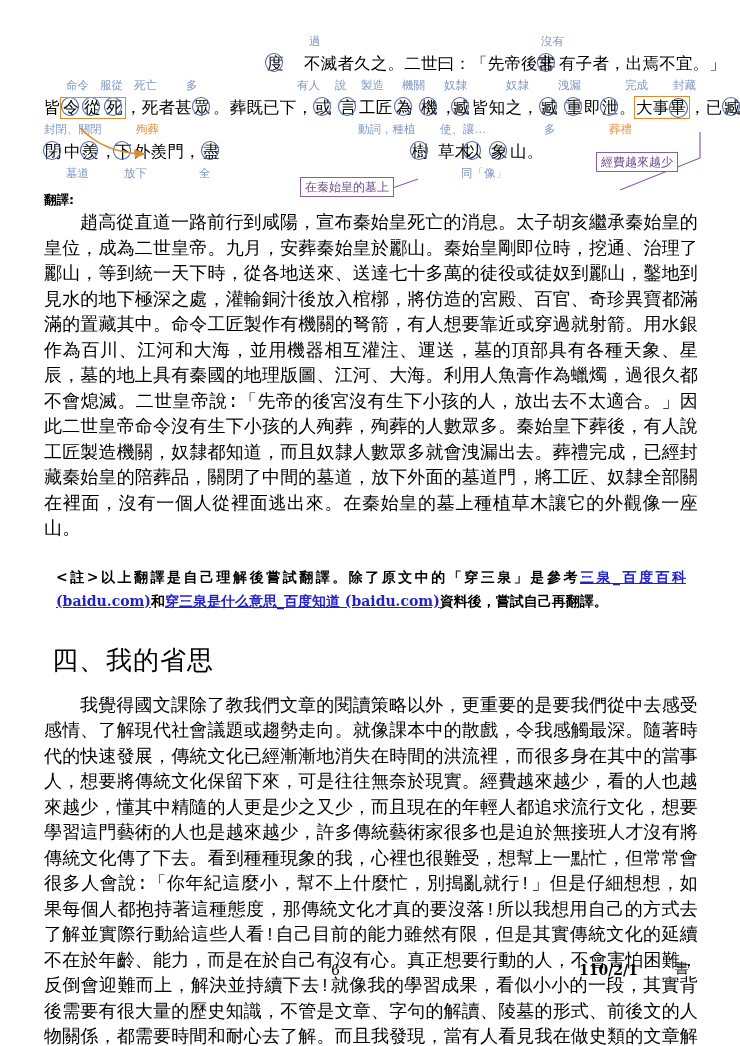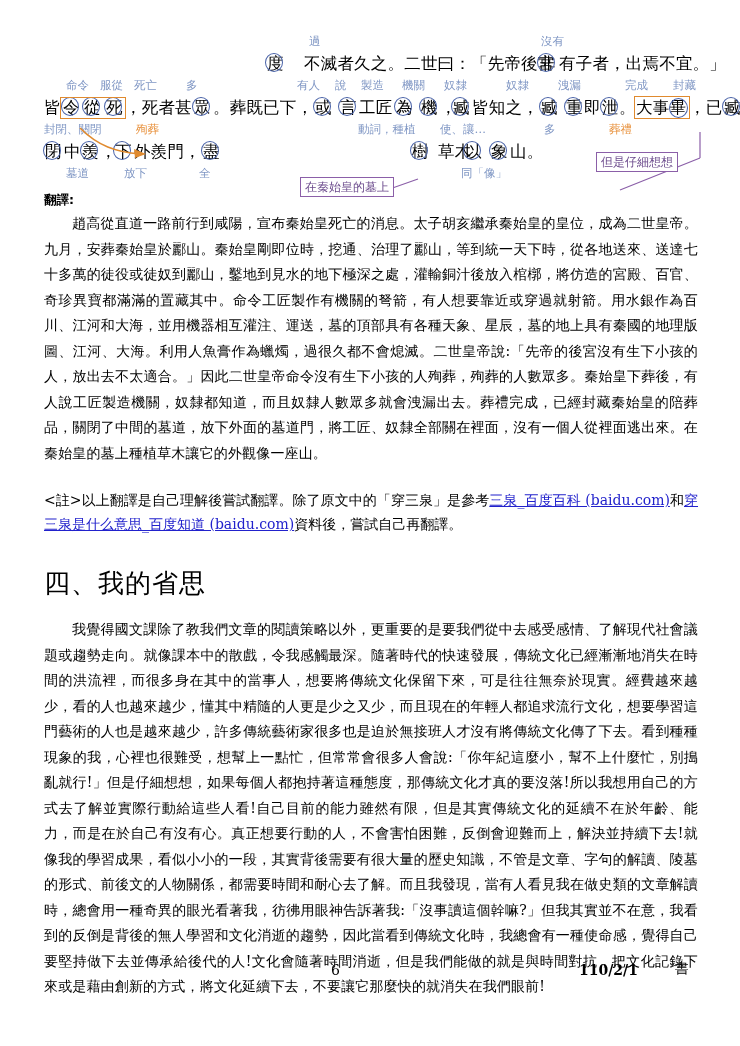--- a/index.html
+++ b/index.html
@@ -112,42 +112,43 @@
   }
 
   
   .label-bold {
     font-size: 12.5px;
     font-weight: bold;
     margin: 10px 0 2px 0;
     font-family: "DejaVu Sans", "Liberation Sans", sans-serif;
   }
   p.prose {
-    font-size: 14px;
+    font-size: 18px;
     line-height: 25.5px;
     text-align: justify;
     margin: 0;
     text-indent: 2em;
     letter-spacing: 0.15px;
+    font-family: Liberation Mono, monospace;
   }
   .note {
     font-size: 14px;
     line-height: 24px;
-    margin: 0;
+    margin: 12px;
     text-align: justify;
-    font-weight: normal;
+    font-weight: bold;
   }
   .note a, .lnk {
     color: #2222cc;
     text-decoration: underline;
   }
   h2.section {
     font-size: 26px;
     font-weight: normal;
-    margin: 30px 0 16px 0;
+    margin: 30px 0 16px 8px;
     letter-spacing: 1px;
     font-family: Liberation Sans, sans-serif;
   }
   .footer {
     position: absolute;
     left: 44px;
     top: 962px;
     width: 654px;
     height: 24px;
     font-size: 14px;
@@ -277,21 +278,21 @@
         <polygon points="68,28 56,23 57,32" fill="#e08a2e"></polygon>
       </svg>
 
       <svg class="leader" style="left:540px; top:96px; width:120px; height:70px;" viewBox="0 0 120 70">
         <path d="M116,2 L116,28 M116,28 L36,60" stroke="#8b5fa8" stroke-width="1.2" fill="none"></path>
       </svg>
       <svg class="leader" style="left:300px; top:143px; width:80px; height:24px;" viewBox="0 0 80 24">
         <path d="M74,2 L40,14 L0,14" stroke="#8b5fa8" stroke-width="1.2" fill="none"></path>
       </svg>
 
-      <div class="callout" style="left:552px; top:118px;">但是仔細想想</div>
+      <div class="callout" style="left:552px; top:118px;">經費越來越少</div>
       <div class="callout" style="left:256px; top:143px;">在秦始皇的墓上</div>
     </div>
 
     <div class="label-bold" style="margin-top:8px">翻譯:</div>
     <p class="prose">趙高從直道一路前行到咸陽，宣布秦始皇死亡的消息。太子胡亥繼承秦始皇的皇位，成為二世皇帝。九月，安葬秦始皇於酈山。秦始皇剛即位時，挖通、治理了酈山，等到統一天下時，從各地送來、送達七十多萬的徒役或徒奴到酈山，鑿地到見水的地下極深之處，灌輸銅汁後放入棺槨，將仿造的宮殿、百官、奇珍異寶都滿滿的置藏其中。命令工匠製作有機關的弩箭，有人想要靠近或穿過就射箭。用水銀作為百川、江河和大海，並用機器相互灌注、運送，墓的頂部具有各種天象、星辰，墓的地上具有秦國的地理版圖、江河、大海。利用人魚膏作為蠟燭，過很久都不會熄滅。二世皇帝說:「先帝的後宮沒有生下小孩的人，放出去不太適合。」因此二世皇帝命令沒有生下小孩的人殉葬，殉葬的人數眾多。秦始皇下葬後，有人說工匠製造機關，奴隸都知道，而且奴隸人數眾多就會洩漏出去。葬禮完成，已經封藏秦始皇的陪葬品，關閉了中間的墓道，放下外面的墓道門，將工匠、奴隸全部關在裡面，沒有一個人從裡面逃出來。在秦始皇的墓上種植草木讓它的外觀像一座山。</p>
 
     <p class="note" style="margin-top:22px"><span>&lt;註&gt;以上翻譯是自己理解後嘗試翻譯。除了原文中的「穿三泉」是參考</span><span class="lnk">三泉_百度百科 (baidu.com)</span><span>和</span><span class="lnk">穿三泉是什么意思_百度知道 (baidu.com)</span><span>資料後，嘗試自己再翻譯。</span></p>
 
     <h2 class="section">四、我的省思</h2>
     <p class="prose">我覺得國文課除了教我們文章的閱讀策略以外，更重要的是要我們從中去感受感情、了解現代社會議題或趨勢走向。就像課本中的散戲，令我感觸最深。隨著時代的快速發展，傳統文化已經漸漸地消失在時間的洪流裡，而很多身在其中的當事人，想要將傳統文化保留下來，可是往往無奈於現實。經費越來越少，看的人也越來越少，懂其中精隨的人更是少之又少，而且現在的年輕人都追求流行文化，想要學習這門藝術的人也是越來越少，許多傳統藝術家很多也是迫於無接班人才沒有將傳統文化傳了下去。看到種種現象的我，心裡也很難受，想幫上一點忙，但常常會很多人會說:「你年紀這麼小，幫不上什麼忙，別搗亂就行!」但是仔細想想，如果每個人都抱持著這種態度，那傳統文化才真的要沒落!所以我想用自己的方式去了解並實際行動給這些人看!自己目前的能力雖然有限，但是其實傳統文化的延續不在於年齡、能力，而是在於自己有沒有心。真正想要行動的人，不會害怕困難，反倒會迎難而上，解決並持續下去!就像我的學習成果，看似小小的一段，其實背後需要有很大量的歷史知識，不管是文章、字句的解讀、陵墓的形式、前後文的人物關係，都需要時間和耐心去了解。而且我發現，當有人看見我在做史類的文章解讀時，總會用一種奇異的眼光看著我，彷彿用眼神告訴著我:「沒事讀這個幹嘛?」但我其實並不在意，我看到的反倒是背後的無人學習和文化消逝的趨勢，因此當看到傳統文化時，我總會有一種使命感，覺得自己要堅持做下去並傳承給後代的人!文化會隨著時間消逝，但是我們能做的就是與時間對抗，把文化記錄下來或是藉由創新的方式，將文化延續下去，不要讓它那麼快的就消失在我們眼前!</p>

